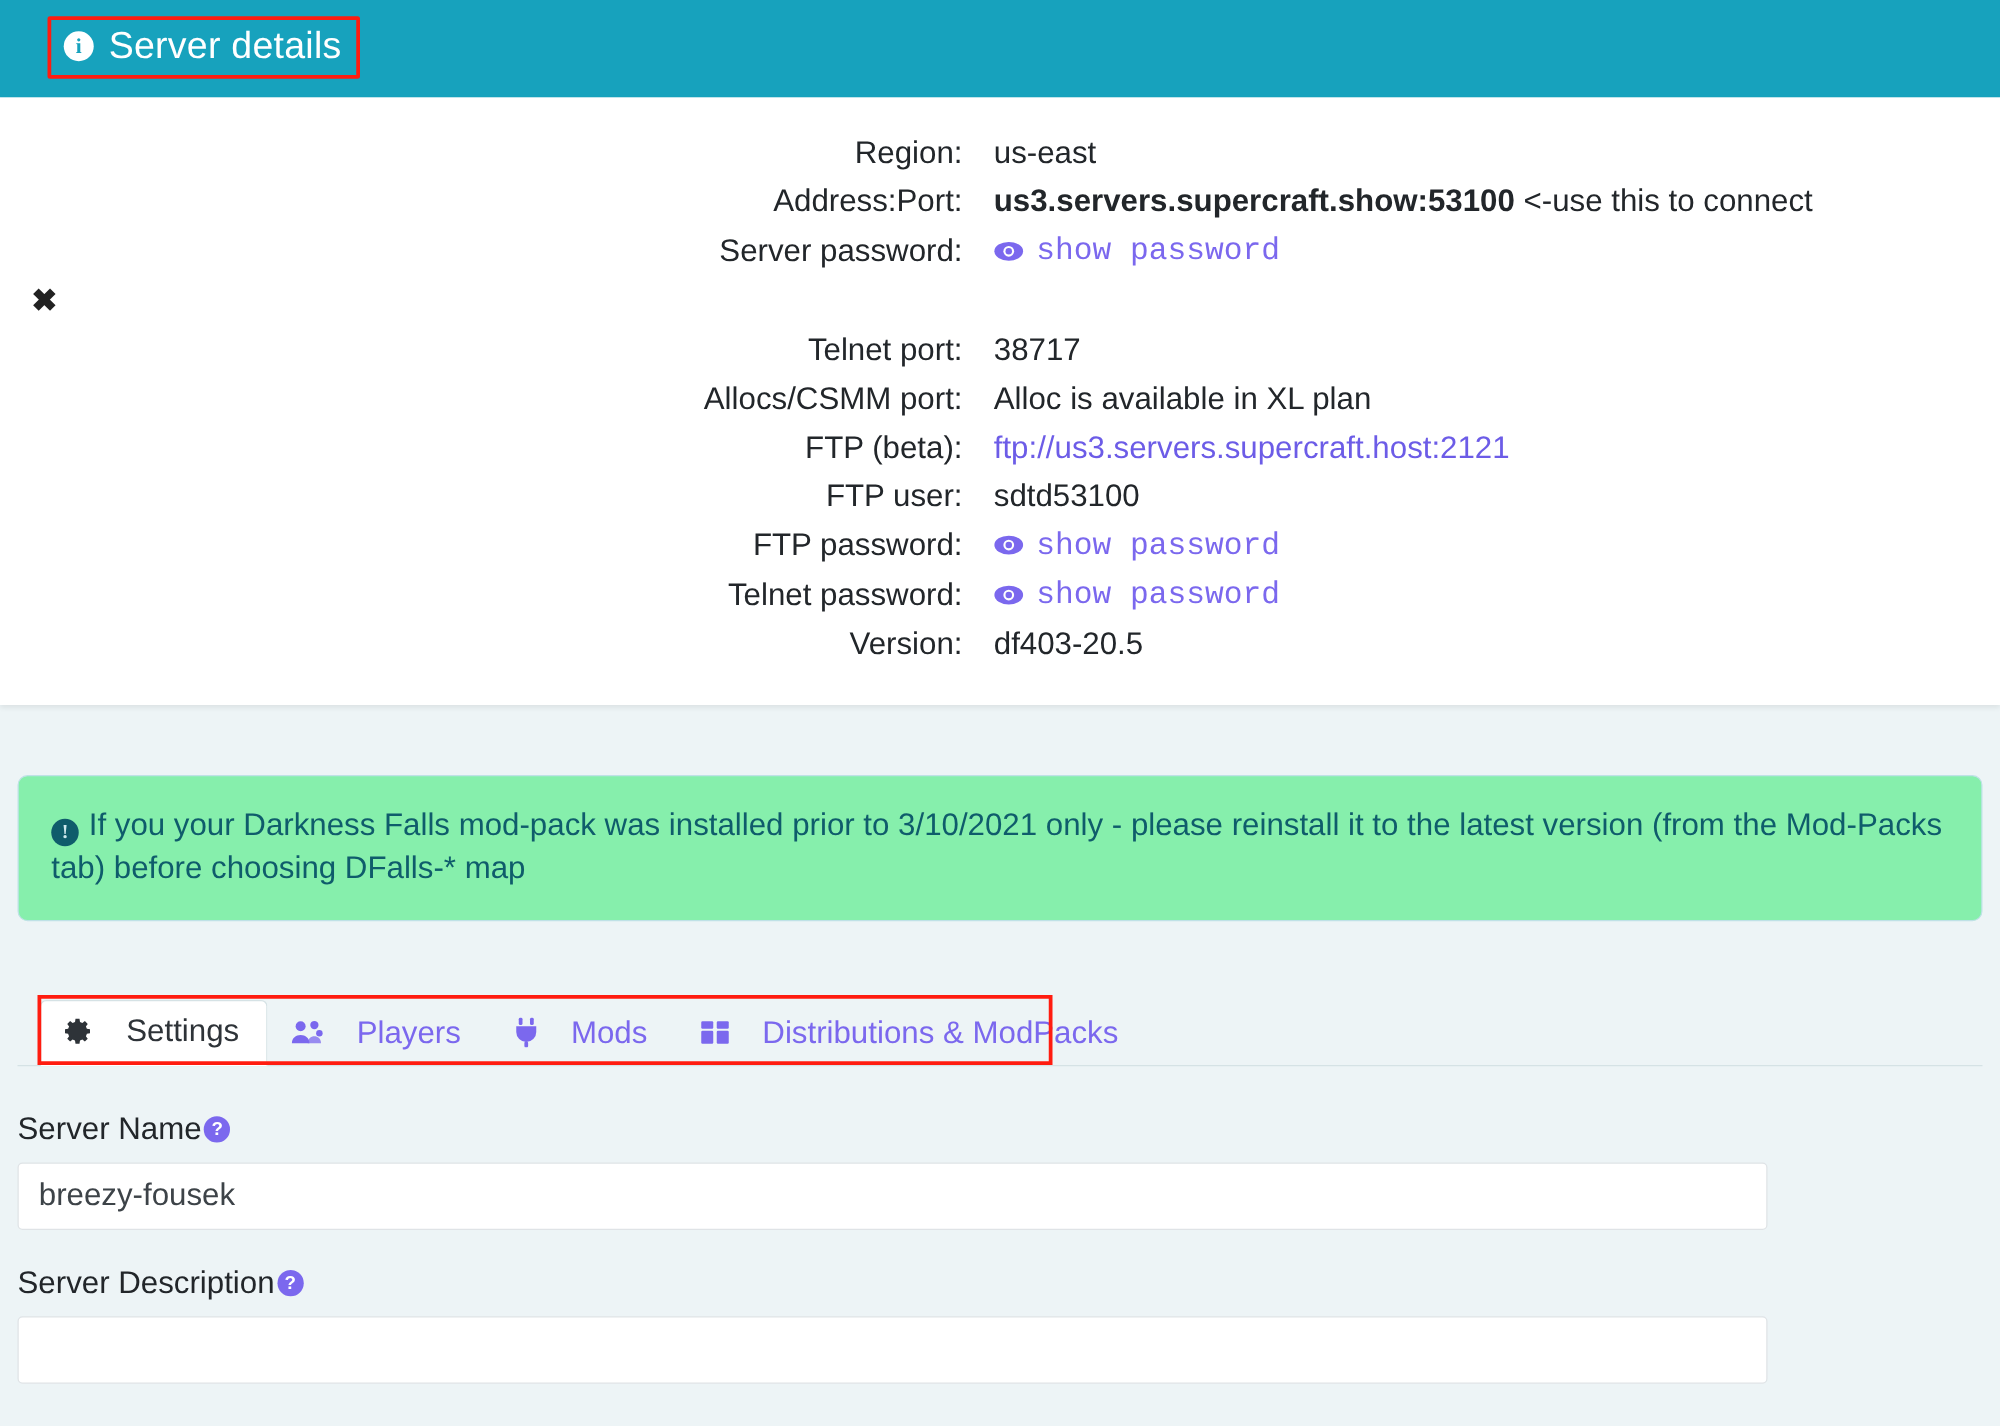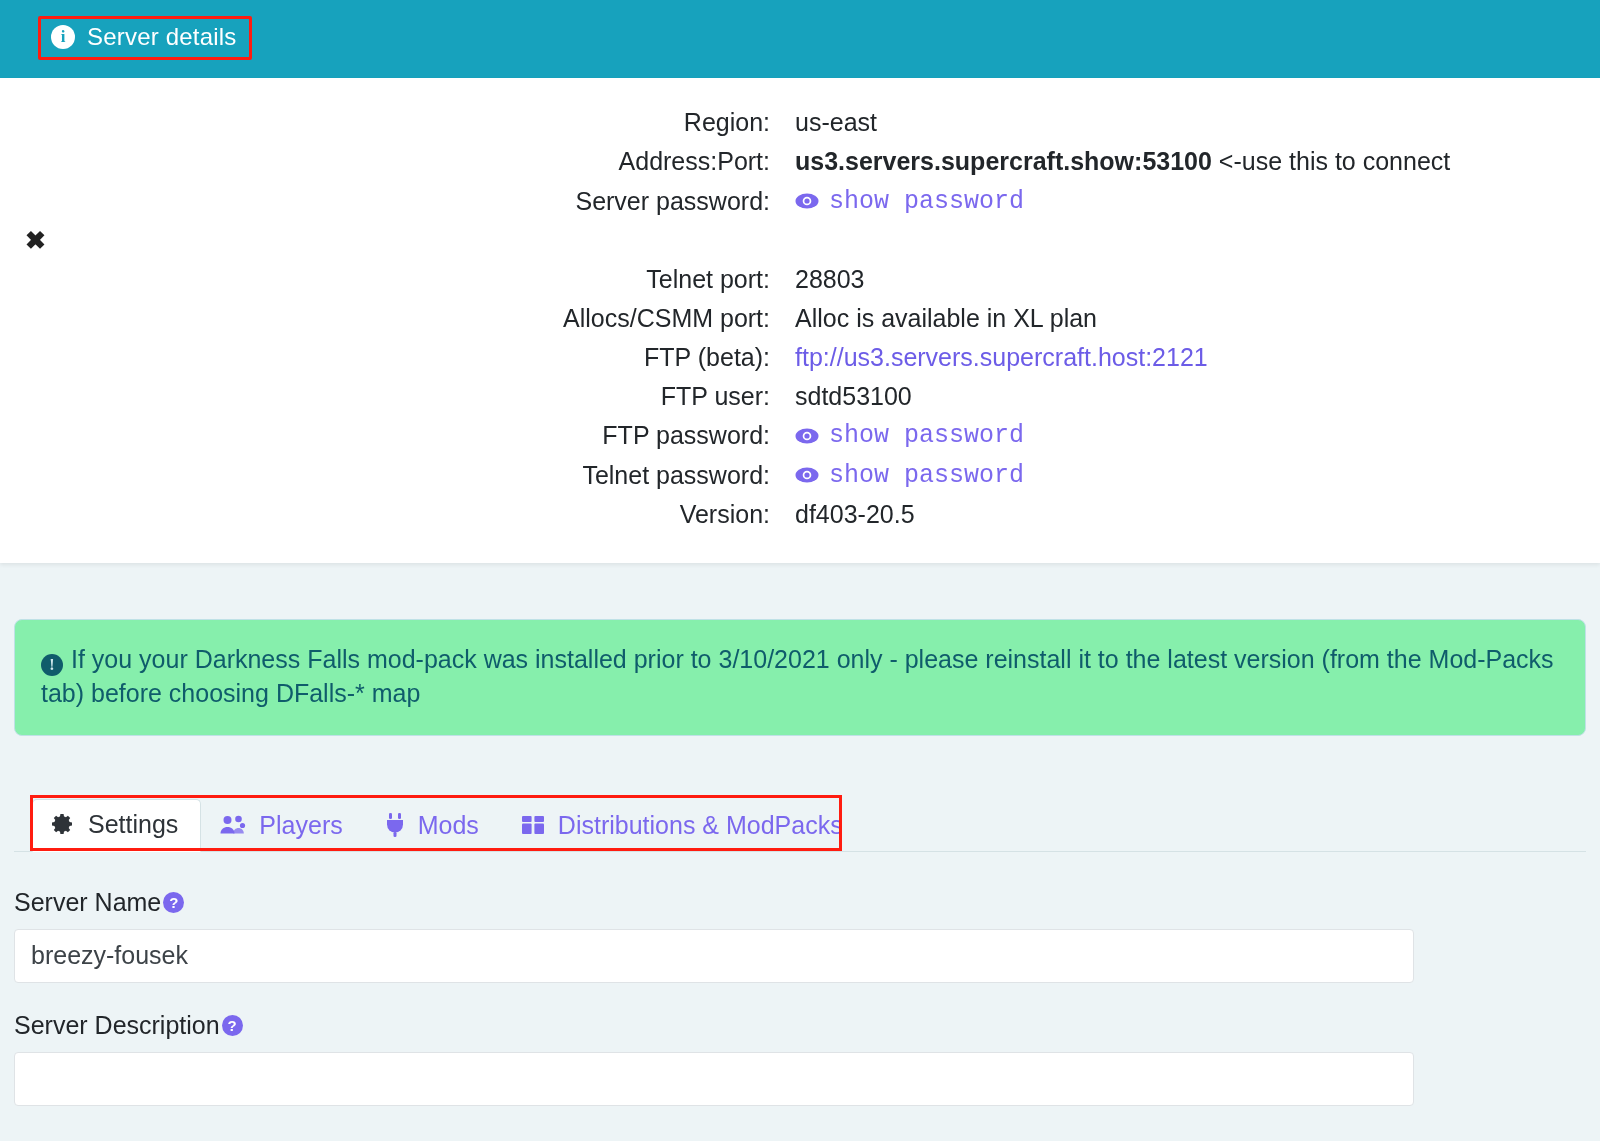--- a/index.html
+++ b/index.html
@@ -27,21 +27,21 @@
     align-items: center;
     gap: 12px;
     padding: 6px 12px 8px 10px;
     border: 3px solid #ff1c10;
     border-radius: 2px;
     margin-left: 14px;
     margin-top: -2px;
   }
   .header-title {
     color: #ffffff;
-    font-size: 24px;
+    font-size: 30px;
     letter-spacing: 0.2px;
     line-height: 1;
   }
   .info-circle {
     width: 24px; height: 24px;
     border-radius: 50%;
     background: #ffffff;
     color: #17a2bd;
     font-size: 17px;
     font-weight: bold;
@@ -146,21 +146,21 @@
   .tabs {
     display: flex;
     align-items: flex-end;
     border-bottom: 1px solid #d5e2e5;
     padding-left: 18px;
     height: 62px;
   }
   .tab {
     display: flex;
     align-items: center;
-    gap: 13px;
+    gap: 26px;
     font-size: 25px;
     color: #7b68ee;
     padding: 10px 22px 12px 18px;
     cursor: pointer;
     border: 1px solid transparent;
     border-bottom: none;
     position: relative;
     top: 1px;
   }
   .tab.active {
@@ -253,21 +253,21 @@
         </span>
       </div>
     </div>
 
     <div class="detail-row">
       <div class="detail-value xmark">✖</div>
     </div>
 
     <div class="detail-row">
       <div class="detail-label">Telnet port:</div>
-      <div class="detail-value">28803</div>
+      <div class="detail-value">38717</div>
     </div>
 
     <div class="detail-row">
       <div class="detail-label">Allocs/CSMM port:</div>
       <div class="detail-value">Alloc is available in XL plan</div>
     </div>
 
     <div class="detail-row">
       <div class="detail-label">FTP (beta):</div>
       <div class="detail-value">

